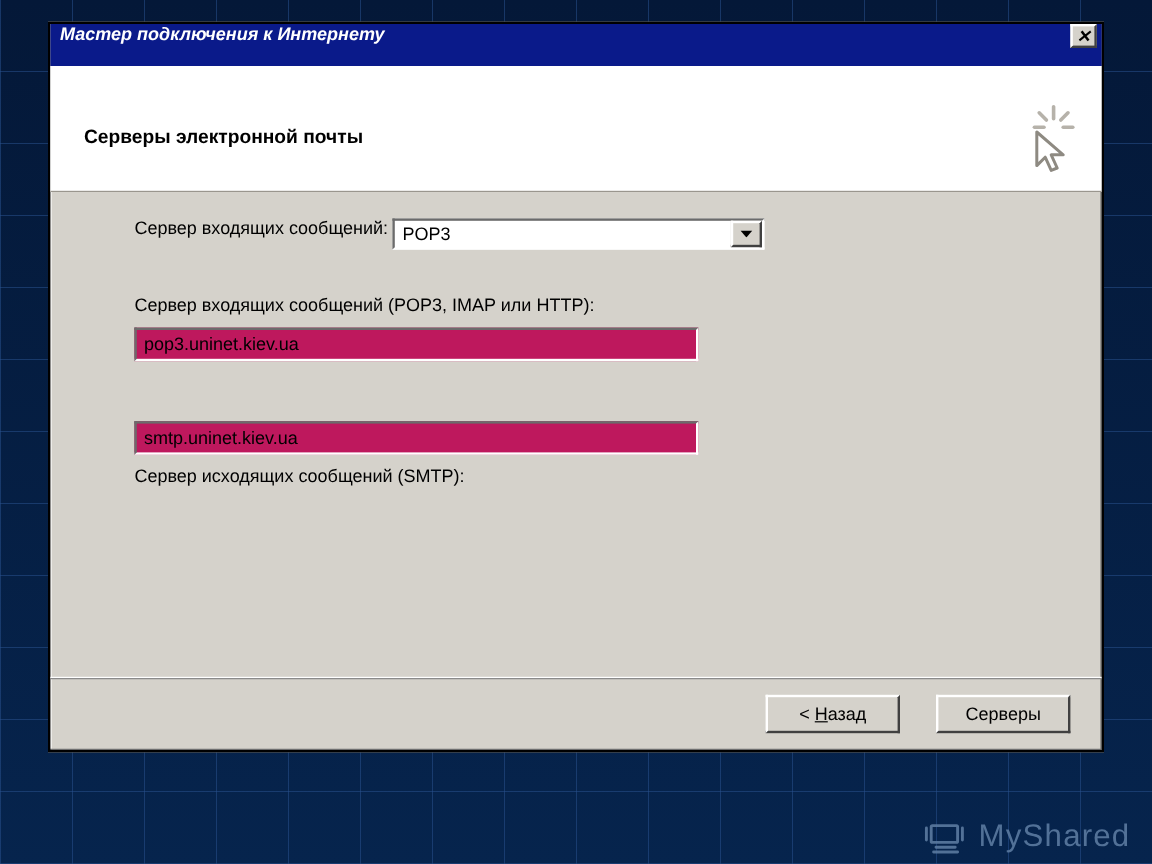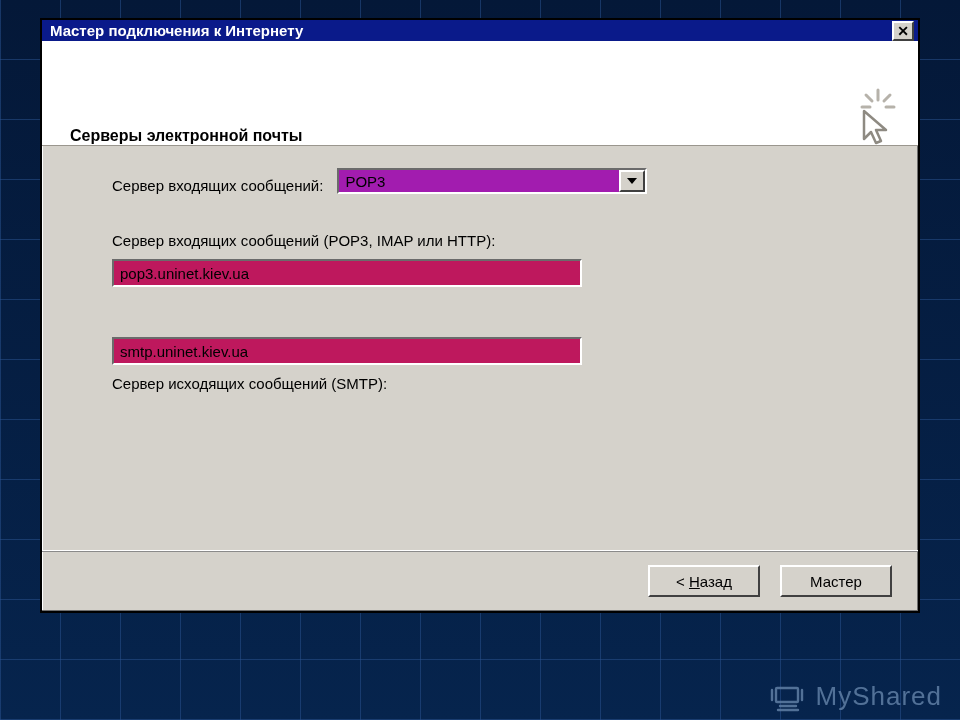--- a/index.html
+++ b/index.html
@@ -25,29 +25,29 @@
   }
   .window {
     margin-top: 18px;
     width: 876px;
     background: #d5d2cb;
     border: 2px solid #000;
     box-shadow: inset -1px -1px 0 #6f6f6f, inset 1px 1px 0 #fff;
     position: relative;
   }
   .titlebar {
-    height: 21px;
+    height: 35px;
     background: #0a1a8a;
     color: #fff;
     display: flex;
-    align-items: center;
     justify-content: space-between;
     padding: 0 4px 0 8px;
     font-weight: bold;
     font-size: 15px;
+    font-style: italic;
   }
   .close-btn {
     width: 22px;
     height: 20px;
     background: #d5d2cb;
     border-top: 2px solid #fff;
     border-left: 2px solid #fff;
     border-right: 2px solid #404040;
     border-bottom: 2px solid #404040;
     display: flex;
@@ -57,49 +57,49 @@
     font-weight: bold;
     color: #000;
     font-size: 14px;
     line-height: 1;
     box-sizing: border-box;
   }
   .header-area {
     background: #fff;
     height: 88px;
     display: flex;
-    align-items: flex-end;
+    align-items: center;
     justify-content: space-between;
     padding: 16px 22px 0 28px;
     border-bottom: 1px solid #9a968e;
   }
   .header-title {
     font-weight: bold;
     font-size: 16px;
     color: #000;
   }
   .cursor-icon svg { display: block; }
   .content {
     padding: 22px 40px 10px 70px;
     color: #000;
     min-height: 372px;
   }
   .row { margin-bottom: 10px; }
   .row-inline {
     display: flex;
-    align-items: flex-end;
-    gap: 14px;
+    align-items: flex-start;
+    gap: 4px;
   }
   .label { font-size: 15px; }
   .dropdown {
     display: inline-flex;
     align-items: stretch;
     height: 26px;
     width: 310px;
-    background: #a21caf;
+    background: #ffffff;
     border-top: 2px solid #6b6b6b;
     border-left: 2px solid #6b6b6b;
     border-right: 2px solid #fff;
     border-bottom: 2px solid #fff;
     box-sizing: border-box;
   }
   .dropdown .value {
     flex: 1;
     padding: 2px 6px;
     font-size: 15px;
@@ -132,21 +132,21 @@
   }
   .spacer-s { height: 12px; }
   .spacer-m { height: 28px; }
   .button-bar {
     height: 60px;
     border-top: 1px solid #fff;
     box-shadow: inset 0 1px 0 #8a8a8a;
     display: flex;
     align-items: center;
     justify-content: flex-end;
-    gap: 4px;
+    gap: 14px;
     padding-right: 26px;
   }
   .btn {
     min-width: 112px;
     height: 32px;
     background: #d5d2cb;
     border-top: 2px solid #fff;
     border-left: 2px solid #fff;
     border-right: 2px solid #404040;
     border-bottom: 2px solid #404040;
@@ -237,21 +237,21 @@
       <div class="row">
         <span class="label">Сервер исходящих сообщений (SMTP):</span>
       </div>
 
     </div>
 
     <div class="button-bar">
       <button class="btn">
         <span>&lt; </span><span class="u">Н</span><span>азад</span>
       </button>
-      <button class="btn btn-gap-wide">Мастер</button>
+      <button class="btn btn-gap-wide">Серверы</button>
     </div>
 
   </div>
 
   <div class="watermark">
     <svg width="36" height="30" viewBox="0 0 36 30">
       <g stroke="#5b7aa0" stroke-width="2.4" fill="none" stroke-linecap="round">
         <rect x="6" y="6" width="22" height="14" rx="1"></rect>
         <line x1="2" y1="8" x2="2" y2="18"></line>
         <line x1="32" y1="8" x2="32" y2="18"></line>

